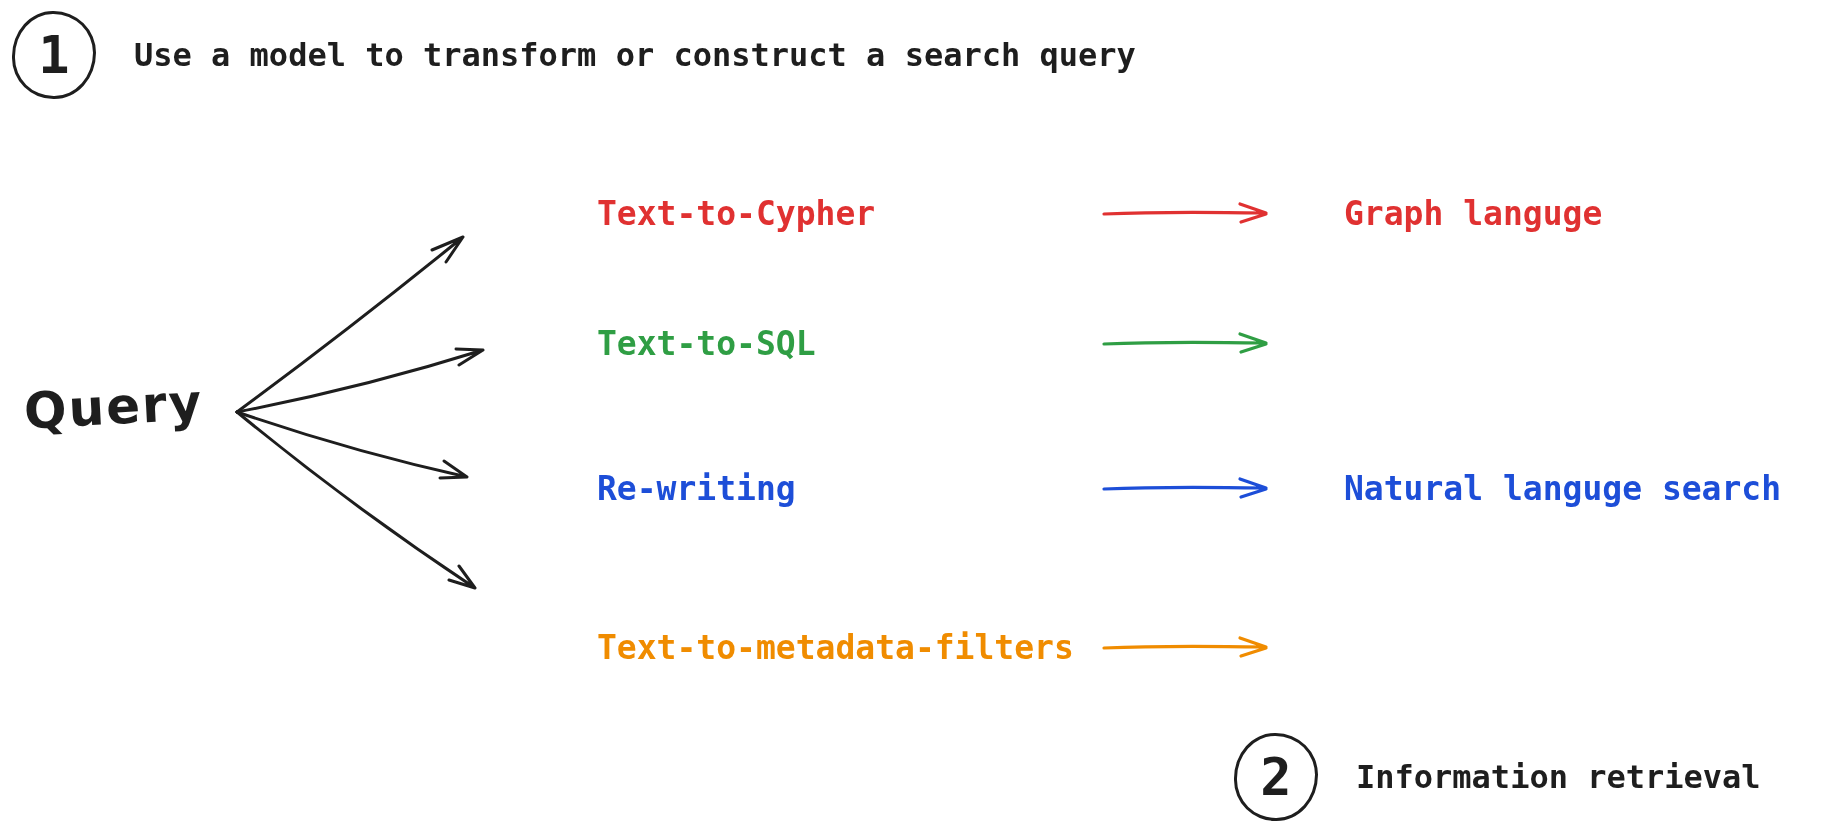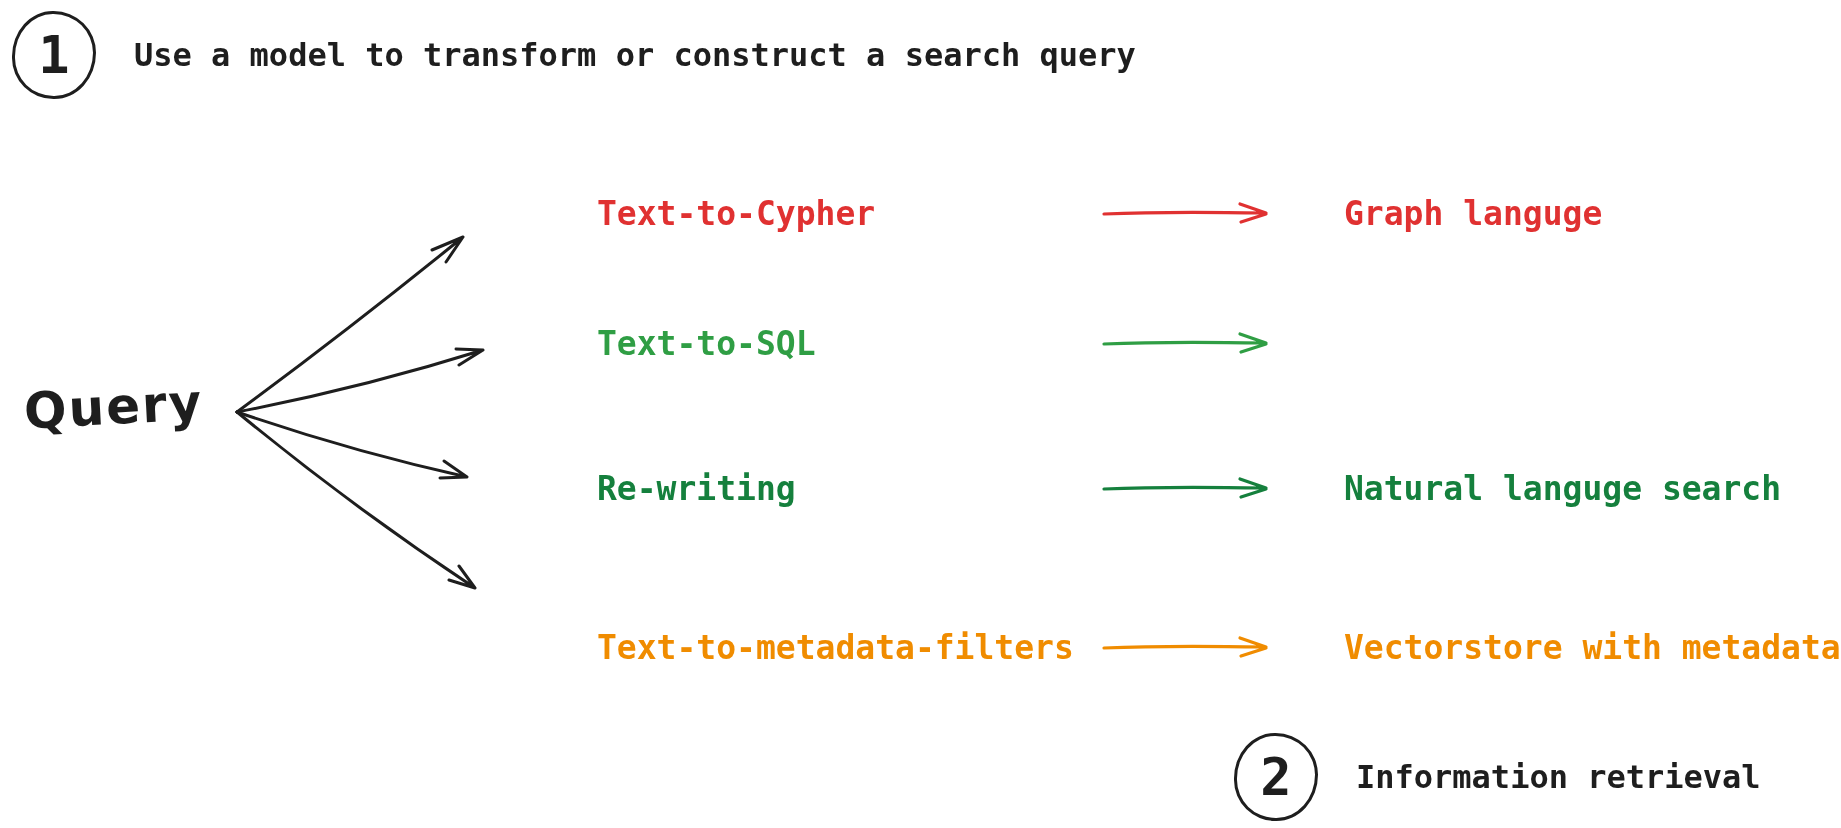--- a/index.html
+++ b/index.html
@@ -150,34 +150,33 @@
     <span class="target">Graph languge</span>
   </div>
 
   <div class="row row-1" style="color: rgb(47, 158, 68); padding-left: 36px;">
     <span class="method">Text-to-SQL</span>
     <svg class="h-arrow" viewBox="0 0 172 28" aria-hidden="true">
       <path d="M4 15 C 48 13, 110 13, 164 14 M140 5 L166 14 M141 23 L166 15"></path>
     </svg>
   </div>
 
-  <div class="row row-2" style="color: #15803d;">
+  <div class="row row-2" style="color: #1d4ed8;">
     <span class="method">Re-writing</span>
     <svg class="h-arrow" viewBox="0 0 172 28" aria-hidden="true">
       <path d="M4 15 C 48 13, 110 13, 164 14 M140 5 L166 14 M141 23 L166 15"></path>
     </svg>
     <span class="target">Natural languge search</span>
   </div>
 
   <div class="row row-3" style="color: rgb(240, 140, 0);">
     <span class="method">Text-to-metadata-filters</span>
     <svg class="h-arrow" viewBox="0 0 172 28" aria-hidden="true">
       <path d="M4 15 C 48 13, 110 13, 164 14 M140 5 L166 14 M141 23 L166 15"></path>
     </svg>
-    <span class="target">Vectorstore with metadata</span>
   </div>
 
   <div class="step step-2">
     <div class="badge">
       <span>2</span>
     </div>
     <div class="step-title">Information retrieval</div>
   </div>
 
 </div>

